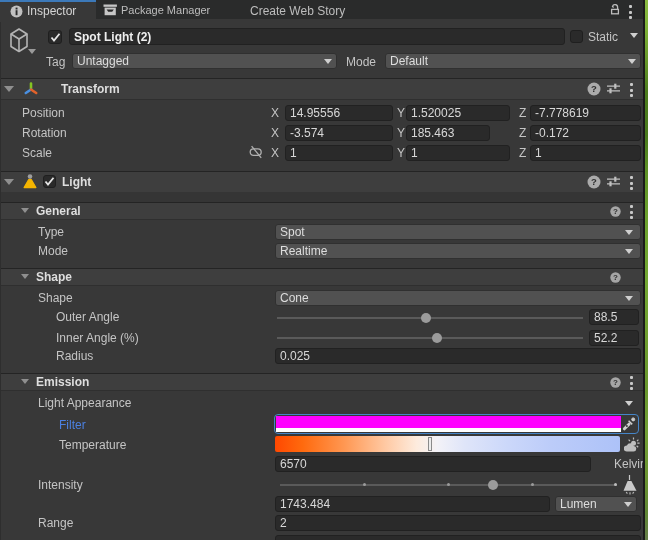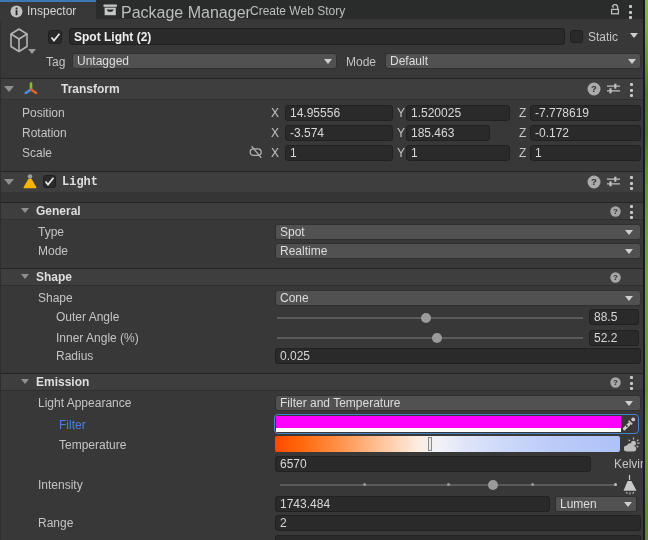--- a/index.html
+++ b/index.html
@@ -34,21 +34,21 @@
   <rect x="5.6" y="5.2" width="1.9" height="5" fill="#2a2a2a"></rect>
   <rect x="5.6" y="2.6" width="1.9" height="1.9" fill="#2a2a2a"></rect>
 </svg>
 <div class="abs" style="left:27px;top:4px;color:#d5d5d5;font-size:12px;">Inspector</div>
 
 <svg class="abs" style="left:103px;top:4px;" width="15" height="12" viewBox="0 0 15 12">
   <rect x="0.5" y="0.5" width="13.4" height="2.3" fill="#c6c6c6"></rect>
   <rect x="1.6" y="3.6" width="11.2" height="7.6" fill="#c6c6c6"></rect>
   <path d="M3.6 5.6 h7.2 l-1.6 2.2 h-4 Z" fill="#282828"></path>
 </svg>
-<div class="abs" style="left:121px;top:4px;color:#bdbdbd;font-size:16px;">Package Manager</div>
+<div class="abs" style="left:121px;top:4px;color:#bdbdbd;font-size:11px;">Package Manager</div>
 <div class="abs" style="left:250px;top:4px;color:#bdbdbd;font-size:12px;">Create Web Story</div>
 
 <svg class="abs" style="left:610px;top:3px;" width="10" height="12" viewBox="0 0 10 12">
   <rect x="1.6" y="6.4" width="6.8" height="4.4" fill="none" stroke="#bdbdbd" stroke-width="1.3"></rect>
   <path d="M7.6 6.2 V4.3 a2.6 2.6 0 0 0 -5.1 -0.8 l1.1 0.9" fill="none" stroke="#bdbdbd" stroke-width="1.3"></path>
 </svg>
 <div class="kebab" style="left:629px;top:5px;">
       <i></i>
       <i></i>
       <i></i>
@@ -143,21 +143,21 @@
 <div class="hline" style="top:202px;"></div>
 <div class="fold" style="left:4px;top:179px;"></div>
 <svg class="abs" style="left:22px;top:172px;" width="16" height="18" viewBox="0 0 16 18">
   <circle cx="8" cy="4.6" r="2.3" fill="#9e9e9e"></circle>
   <path d="M6.7 7.6 h2.6 L13.9 15.6 h-11.8 Z" fill="#f4b400" stroke="#f4b400" stroke-width="1.2" stroke-linejoin="round"></path>
 </svg>
 <div class="chk" style="left:43px;top:175px;width:13px;height:13px;"></div>
 <svg class="abs" style="left:44px;top:176px;" width="11" height="11" viewBox="0 0 11 11">
   <path d="M1.5 5.5 L4 8.5 L9.5 1.8" fill="none" stroke="#e6e6e6" stroke-width="1.8"></path>
 </svg>
-<div class="btext" style="left:62px;top:174px;font-family:Liberation Mono, monospace;">Light</div>
+<div class="btext" style="left:62px;top:174px;">Light</div>
 <svg class="abs" style="left:587px;top:175px;" width="14" height="14" viewBox="0 0 14 14">
   <circle cx="7" cy="7" r="6.5" fill="#ababab"></circle>
   <text x="7" y="10.4" font-size="9.5" font-weight="bold" fill="#2e2e2e" text-anchor="middle" font-family="Liberation Sans">?</text>
 </svg>
 <svg class="abs" style="left:607px;top:175px;" width="13" height="13" viewBox="0 0 13 13">
   <g stroke="#c0c0c0" stroke-width="1.3">
     <path d="M0 4.2 H13 M0 8.8 H13"></path>
   </g>
   <rect x="7.2" y="1.7" width="2.2" height="5" fill="#c0c0c0"></rect>
   <rect x="2.4" y="6.3" width="2.2" height="5" fill="#c0c0c0"></rect>
@@ -222,21 +222,20 @@
   <circle cx="5.5" cy="5.5" r="5.2" fill="#a6a6a6"></circle>
   <text x="5.5" y="8.2" font-size="8" font-weight="bold" fill="#2e2e2e" text-anchor="middle" font-family="Liberation Sans">?</text>
 </svg>
 <div class="kebab" style="left:630px;top:376px;">
       <i></i>
       <i></i>
       <i></i>
     </div>
 
 <div class="lbl" style="left:38px;top:395px;">Light Appearance</div>
-<div class="dd" style="left:275px;top:395px;width:366px;">Filter and Temperature</div>
 <div class="arr" style="left:625px;top:401px;"></div>
 
 <div class="lbl" style="left:59px;top:417px;color:#4b80e1;">Filter</div>
 <div class="abs" style="left:274px;top:414px;width:365px;height:20px;border:1.5px solid #4585c8;border-radius:4px;box-sizing:border-box;"></div>
 <div class="abs" style="left:276px;top:416px;width:345px;height:12px;background:#ff00ff;"></div>
 <div class="abs" style="left:276px;top:428px;width:345px;height:4px;background:#ffffff;"></div>
 <svg class="abs" style="left:622px;top:416px;" width="15" height="15" viewBox="0 0 15 15">
   <g stroke="#cfcfcf" fill="#cfcfcf">
     <path d="M2.4 12.8 L7 8.2" stroke-width="3" stroke-linecap="round" fill="none"></path>
     <path d="M1.7 13.5 L3 12.2" stroke-width="1.1" fill="none"></path>

